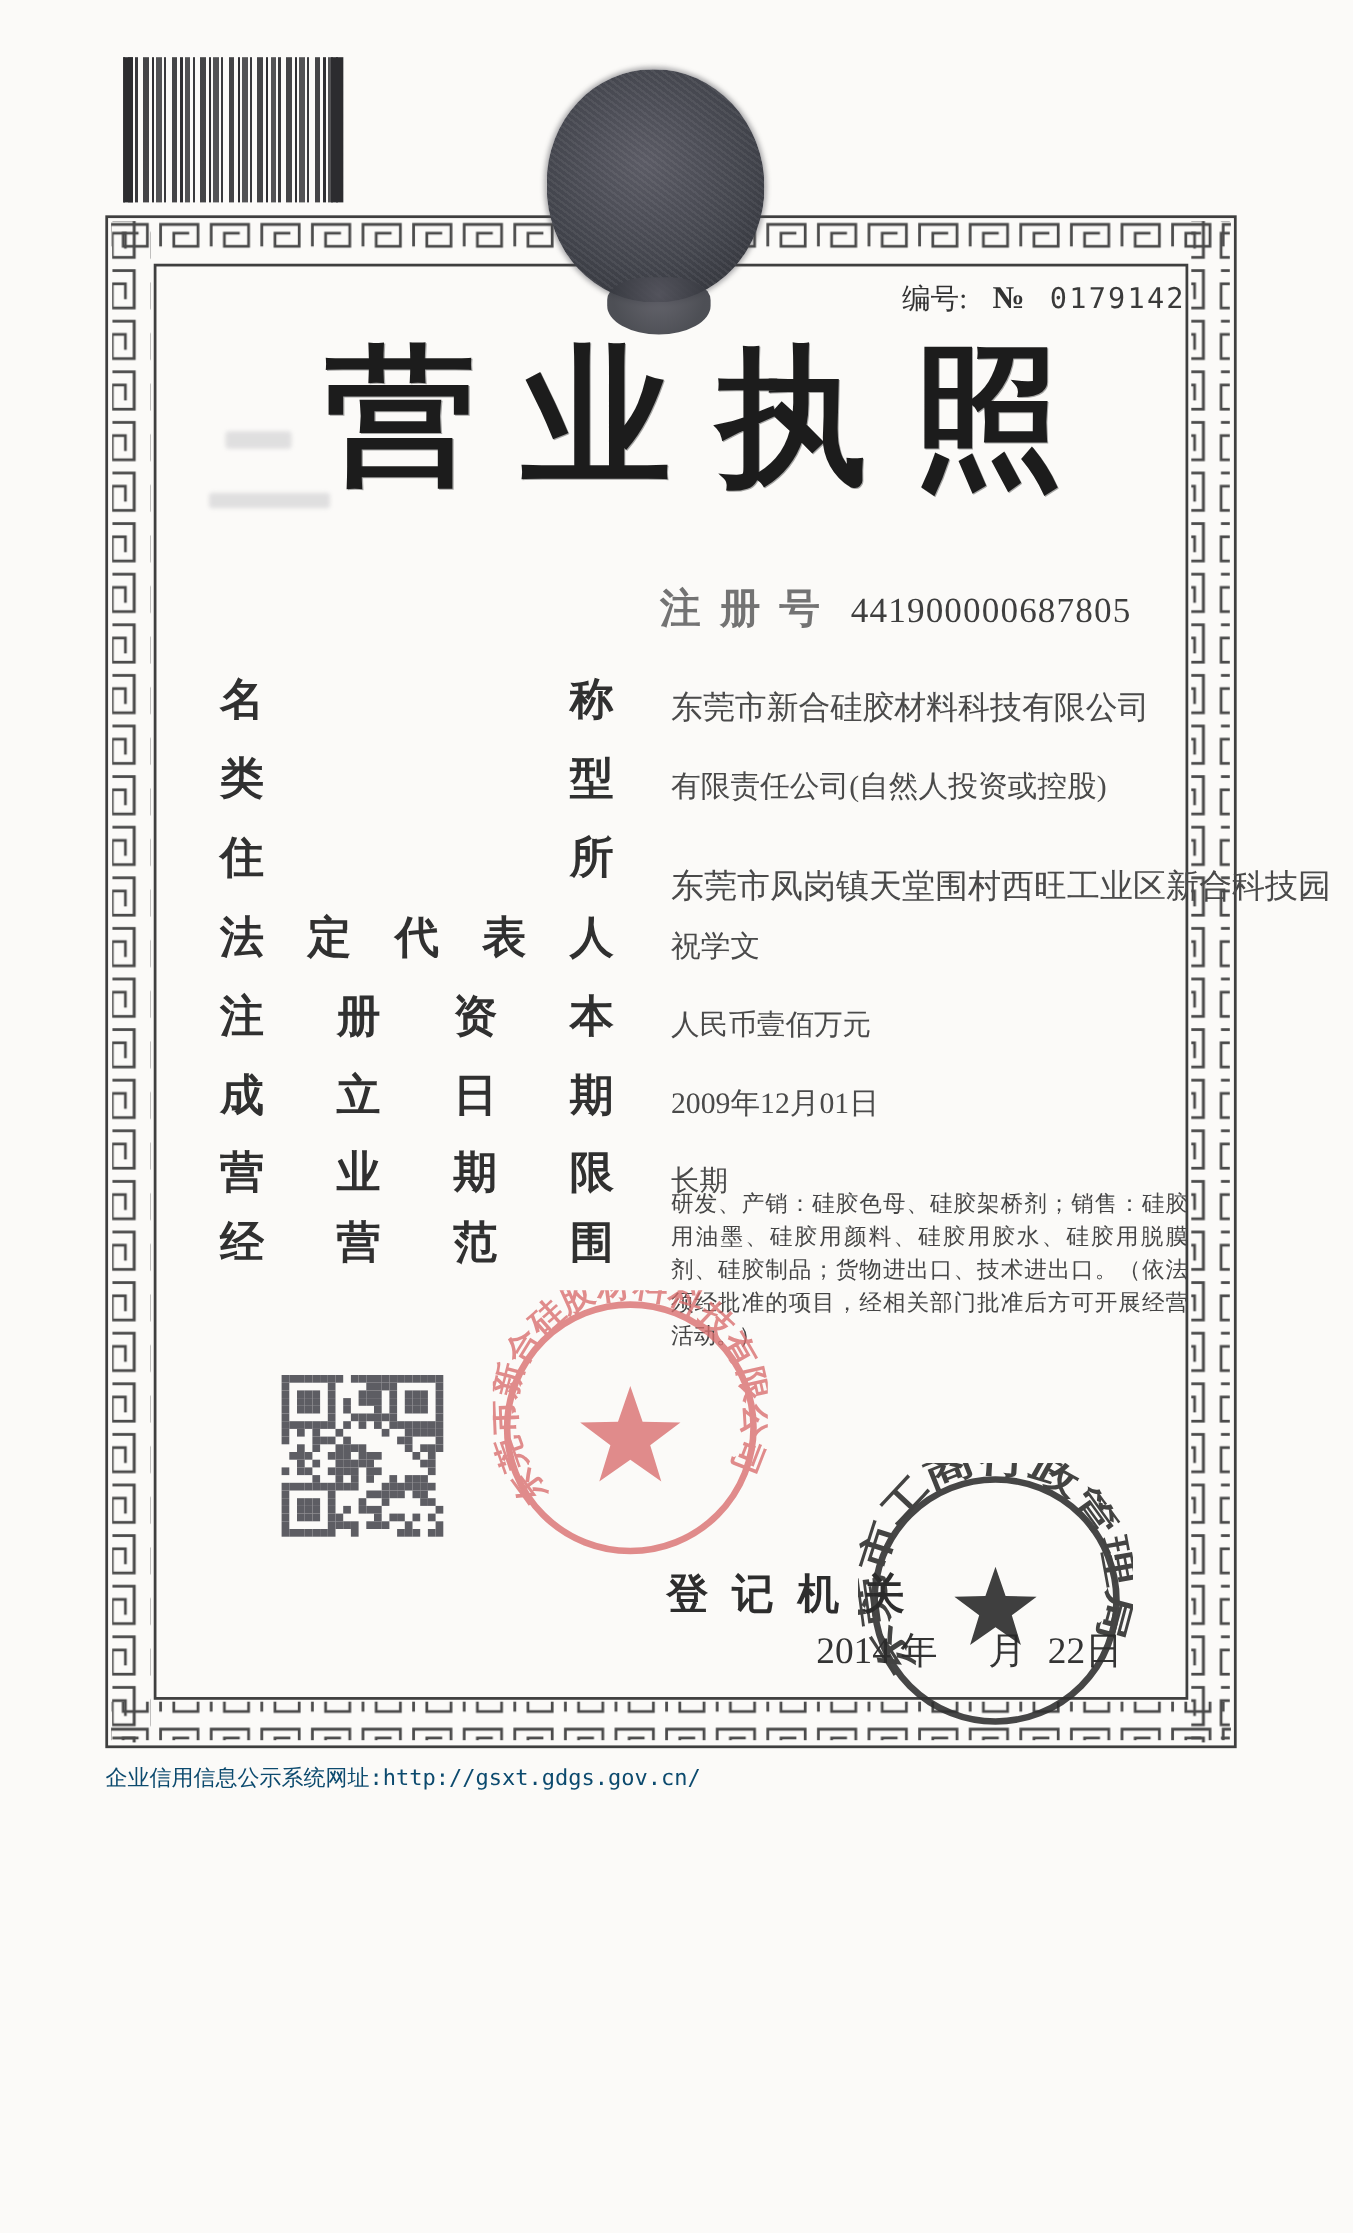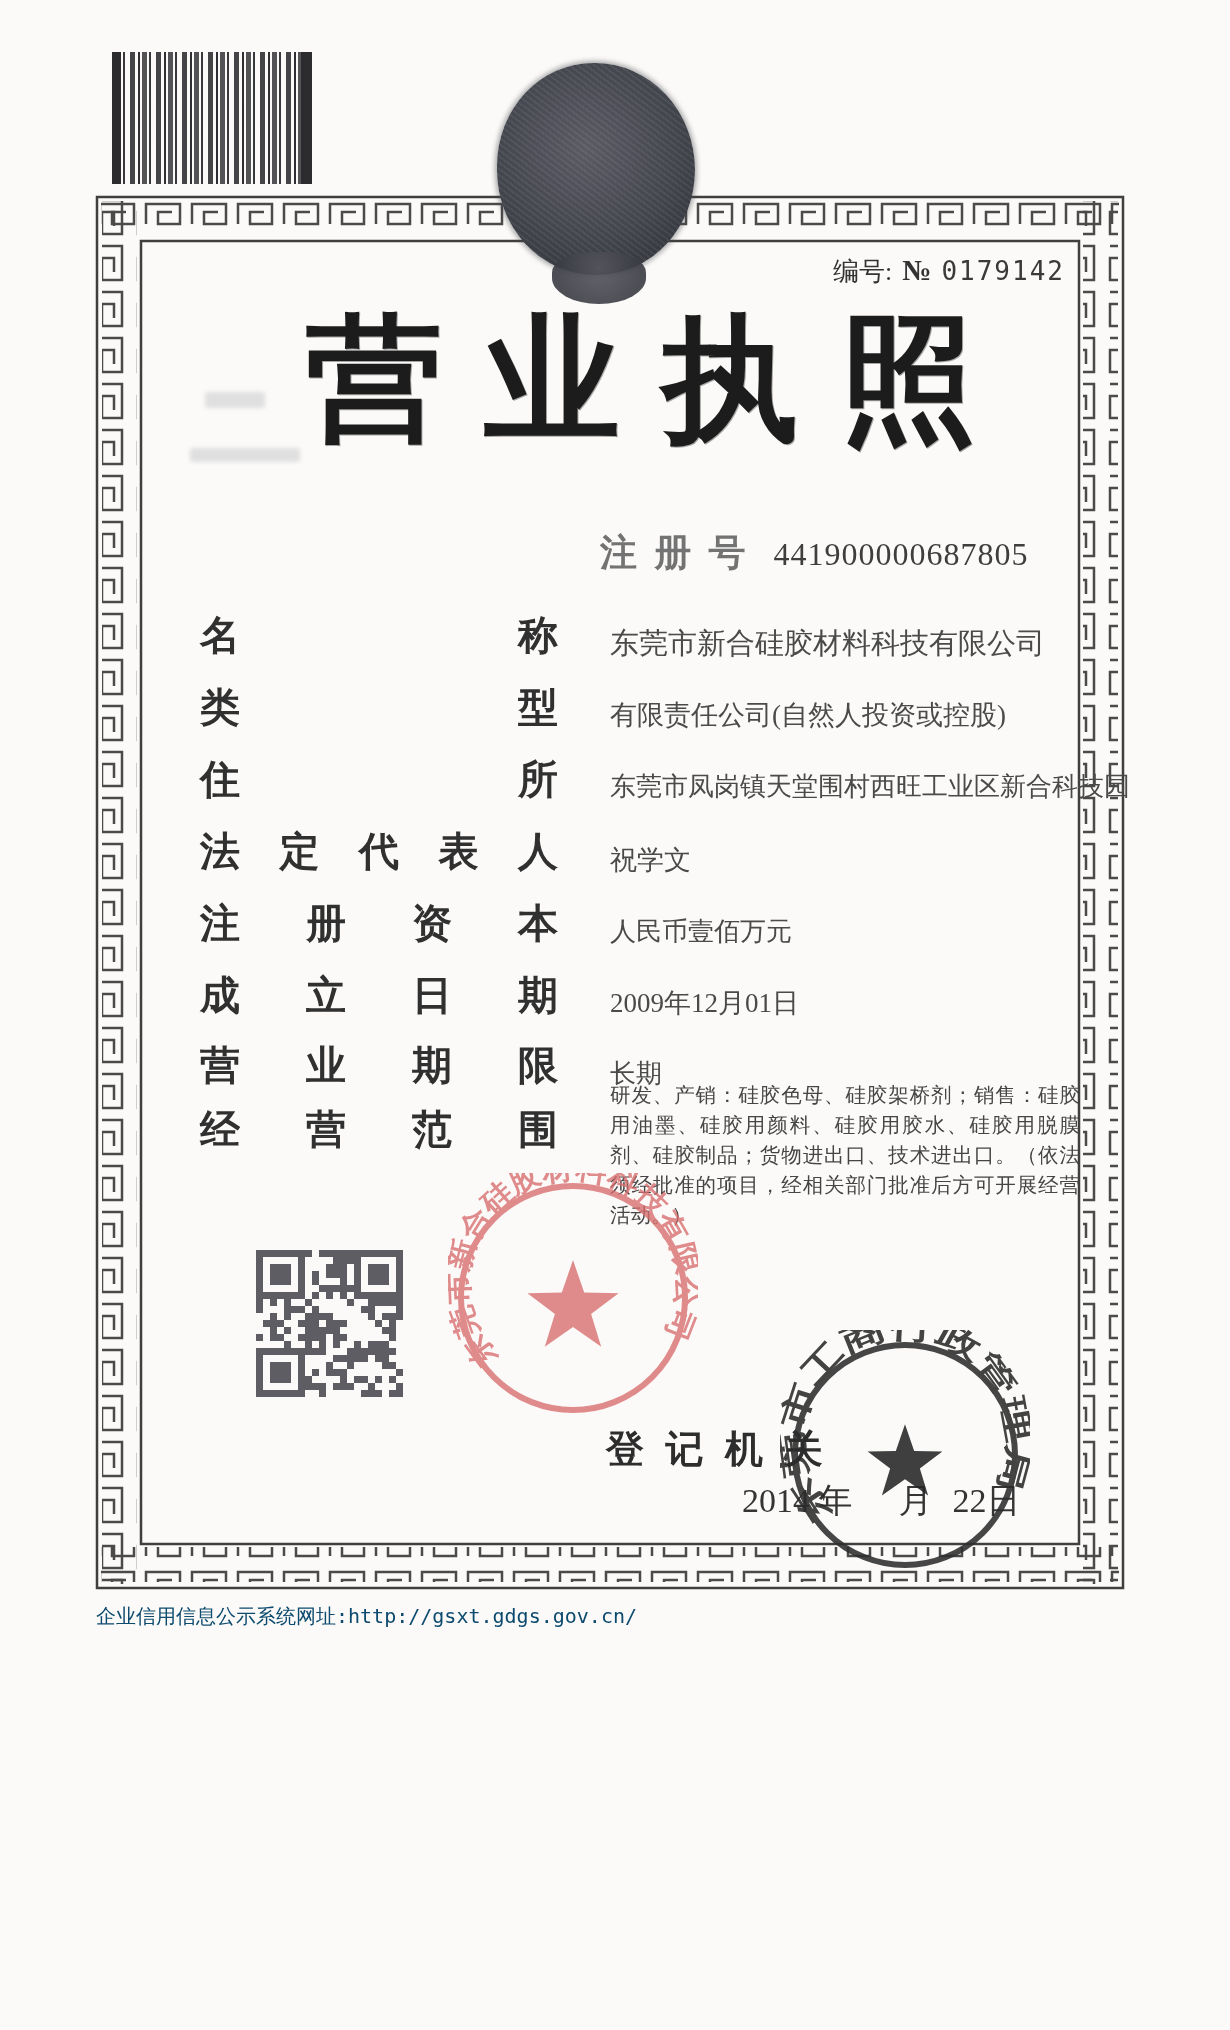--- a/index.html
+++ b/index.html
@@ -19,26 +19,26 @@
       repeating-linear-gradient(37deg,rgba(255,255,255,.06) 0 2px,rgba(0,0,0,0) 2px 5px),
       radial-gradient(circle at 45% 40%,#5b5b65,#43454d 55%,#303238 90%);
     box-shadow:0 0 5px 2px rgba(70,70,78,.45);z-index:3;}
   .emblem-base{position:absolute;left:552px;top:252px;width:94px;height:52px;border-radius:40% 40% 50% 50%;
     background:radial-gradient(circle at 50% 30%,#55555e,#3a3c43 70%);z-index:3;opacity:.9;}
 
   
   .frame{position:absolute;left:95px;top:195px;z-index:1;}
 
   
-  .serial{position:absolute;left:820px;top:254px;width:260px;display:flex;gap:10px;align-items:baseline;
-          font-size:26px;color:#333;z-index:4;margin-left:13px;}
+  .serial{position:absolute;left:820px;top:254px;width:260px;display:flex;gap:23px;align-items:baseline;
+          font-size:26px;color:#333;z-index:4;}
   .serial .numero{font-weight:bold;font-size:29px;}
   .serial .num{font-family:"DejaVu Sans Mono",monospace;font-size:26px;letter-spacing:2px;color:#3a3a3a;}
 
-  .title{position:absolute;left:170px;top:302px;width:900px;text-align:center;
+  .title{position:absolute;left:160px;top:302px;width:900px;text-align:center;
          font-size:136px;font-weight:900;letter-spacing:42px;padding-left:42px;line-height:1.15;
          color:#1c1c1c;z-index:4;text-shadow:1px 1px 0 rgba(40,40,40,.4);}
 
   .regno{position:absolute;left:600px;top:528px;display:flex;align-items:baseline;gap:24px;z-index:4;}
   .regno .lbl{font-size:37px;font-weight:600;color:#737373;letter-spacing:4px;}
   .regno .val{font-size:32px;color:#3e3e3e;letter-spacing:1px;}
 
   .row{position:absolute;left:200px;z-index:4;}
   .row .lbl{display:block;width:358px;font-size:40px;font-weight:600;color:#303030;
             text-align:justify;text-align-last:justify;line-height:1.1;}
@@ -120,21 +120,21 @@
   <div class="val-abs" style="top:624px;font-size:29px">东莞市新合硅胶材料科技有限公司</div>
 
   <div class="row" style="top:686px">
       <span class="lbl">类型</span>
     </div>
   <div class="val-abs" style="top:697px;font-size:27px">有限责任公司(自然人投资或控股)</div>
 
   <div class="row" style="top:758px">
       <span class="lbl">住所</span>
     </div>
-  <div class="val-abs" style="top:769px;font-size:26px">东莞市凤岗镇天堂围村西旺工业区新合科技园</div>
+  <div class="val-abs" style="top:785px;font-size:30px">东莞市凤岗镇天堂围村西旺工业区新合科技园</div>
 
   <div class="row" style="top:830px">
       <span class="lbl">法定代表人</span>
     </div>
   <div class="val-abs" style="top:842px;font-size:27px">祝学文</div>
 
   <div class="row" style="top:902px">
       <span class="lbl">注册资本</span>
     </div>
   <div class="val-abs" style="top:914px;font-size:26px">人民币壹佰万元</div>

